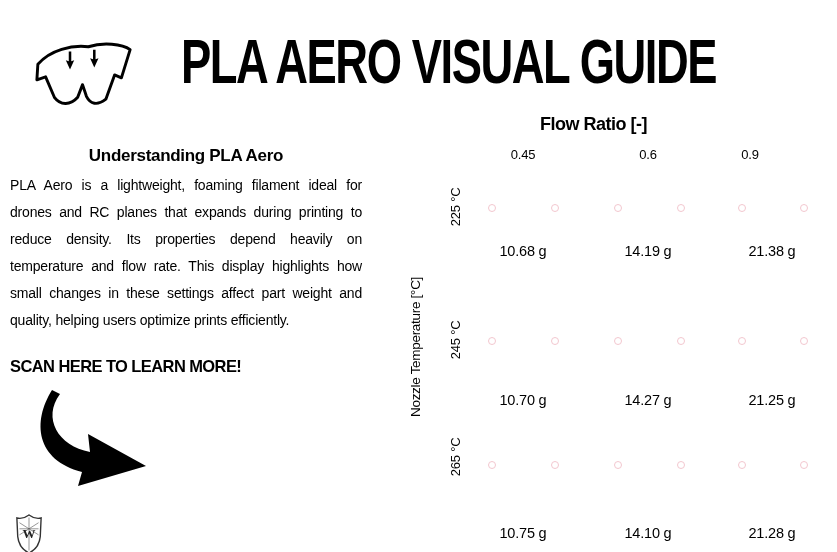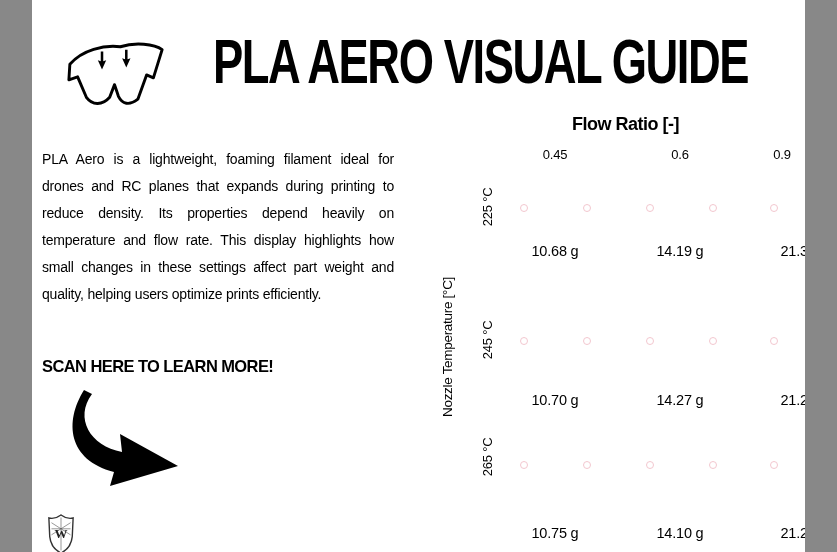--- a/index.html
+++ b/index.html
@@ -1,17 +1,17 @@
 <!DOCTYPE html>
 <html><head>
 <meta charset="utf-8">
 <style>
   html,body{margin:0;padding:0;background:#888;}
   .page{
-    position:relative; width:773px; height:552px; margin:0 auto;
+    position:relative; width:837px; height:552px; margin:0 auto;
     background:#ffffff; overflow:hidden;
     font-family:"Liberation Sans", sans-serif; color:#000;
   }
   
   .motion-w{position:absolute; left:33px; top:38px; width:102px; height:68px;}
   .page-title{
     position:absolute; left:181px; top:28px; font-size:63px; font-weight:bold;
     letter-spacing:-2px; line-height:1.05; white-space:nowrap;
     transform:scaleX(0.72); transform-origin:0 0;
   }
@@ -58,20 +58,21 @@
 
   <svg class="motion-w" viewBox="0 0 105 70" aria-hidden="true">
     <path d="M5,27 C18,12 40,7 57,9 C72,4 92,6 100,12 L91,41 L84,38 L75,63 C66,70 59,68 55,60 L51,48 L46,61 C38,70 28,69 22,61 L13,40 L4,43 Z" fill="#ffffff" stroke="#000000" stroke-width="3" stroke-linejoin="round"></path>
     <path d="M36.8,14 h2.6 v10 l3,-1.2 -4.3,9.5 -4.3,-9.5 3,1.2 Z" fill="#000"></path>
     <path d="M61.8,12 h2.6 v10 l3,-1.2 -4.3,9.5 -4.3,-9.5 3,1.2 Z" fill="#000"></path>
   </svg>
 
   <div class="page-title">PLA AERO VISUAL GUIDE</div>
 
   <div class="about">
+    <h2 class="about-heading">Understanding PLA Aero</h2>
     <p class="about-body">PLA Aero is a lightweight, foaming filament ideal for drones and RC planes that expands during printing to reduce density. Its properties depend heavily on temperature and flow rate. This display highlights how small changes in these settings affect part weight and quality, helping users optimize prints efficiently.</p>
   </div>
 
   <div class="scan-cta">SCAN HERE TO LEARN MORE!</div>
 
   <svg class="arrow" viewBox="0 0 124 104" aria-hidden="true">
     <path d="M24,0 C4,32 8,70 54,82 L50,96 L118,76 L60,44 L62,62 C30,56 14,28 32,4 Z" fill="#000"></path>
   </svg>
 
   <div class="flow-axis">Flow Ratio [-]</div>

